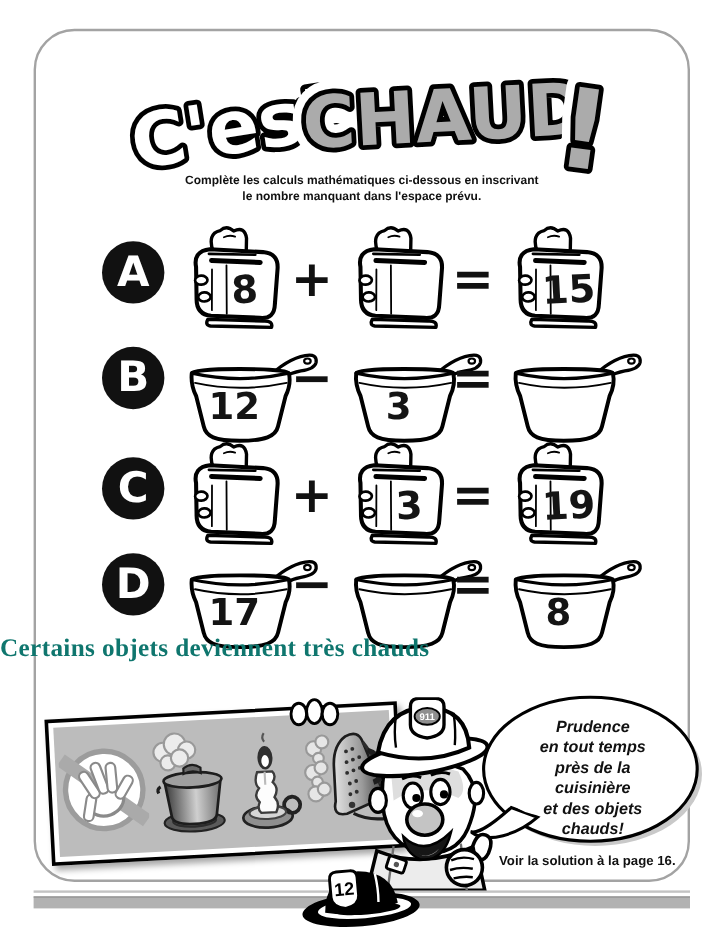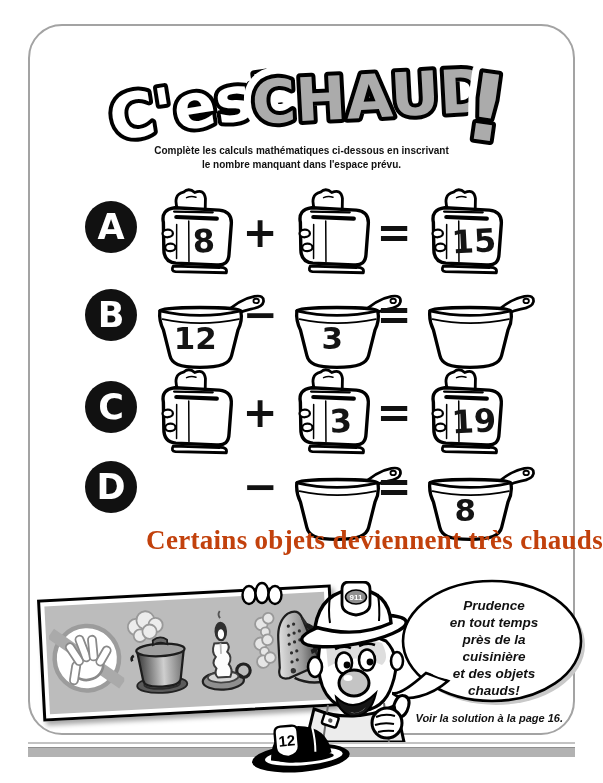--- a/index.html
+++ b/index.html
@@ -29,38 +29,38 @@
   .slot1{left:148px}.slot2{left:285px}.slot3{left:418px}
   .appliance.toaster{width:94px;height:94px;margin-top:0;}
   .appliance.saucepan{width:120px;height:84px;margin-top:8px;}
   .op{position:absolute;width:44px;text-align:center;
         font-family:"DejaVu Sans",sans-serif;font-weight:bold;font-size:42px;color:#111;}
   .op{left:238px}.op.eq{left:372px}
   .row-toaster .op{top:22px}
   .row-saucepan .op{top:10px}
   .num{font-family:"DejaVu Sans",sans-serif;font-weight:bold;}
   
-  .message{position:absolute;left:0;top:527px;width:603px;text-align:right;
-        font-family:"Liberation Serif",serif;font-weight:bold;font-size:27px;
-        line-height:26px;color:#c2410c;letter-spacing:.3px;}
+  .message{position:absolute;left:0;top:527px;width:603px;text-align:left;
+        font-family:"Liberation Serif",serif;font-weight:bold;font-size:21px;
+        line-height:26px;color:#0f766e;letter-spacing:.3px;}
   
   .panel{position:absolute;left:40px;top:592px;width:294px;height:122px;
         transform:rotate(-3deg);background:#fff;border:3px solid #000;
         box-shadow:3px 4px 5px rgba(0,0,0,.35);z-index:2;box-sizing:border-box;}
   .panel-inner{margin:4px;background:#bcbcbc;height:calc(100% - 8px);
         display:flex;align-items:center;justify-content:space-around;padding:0 3px;}
   .panel-inner svg{display:block;}
   
   .hand-grip{position:absolute;left:240px;top:581px;width:44px;height:26px;z-index:6;}
   .mascot{position:absolute;left:290px;top:581px;width:130px;height:161px;z-index:5;}
   .bubble{position:absolute;left:392px;top:577px;width:200px;height:140px;z-index:4;}
   .bubble text{font-family:"Liberation Sans",sans-serif;font-weight:bold;font-style:italic;
         font-size:13.5px;fill:#111;text-anchor:middle;}
   .footer-note{position:absolute;right:40px;top:712px;font-size:11px;font-weight:bold;
-        font-style:italic;color:#111;z-index:3;}
+        color:#111;z-index:3;}
   .bar-thin{position:absolute;left:28px;top:742px;width:547px;height:2px;background:#c3c3c3;z-index:1;}
   .bar-thick{position:absolute;left:28px;top:747px;width:547px;height:9px;background:#b2b2b2;
         border-top:1px solid #8f8f8f;z-index:1;}
   .page-helmet{position:absolute;left:248px;top:718px;width:104px;height:58px;z-index:7;}
 </style>
 </head>
 <body>
 
 <div class="page">
 
@@ -258,20 +258,32 @@
       <text class="num" x="59" y="71" text-anchor="middle" font-size="34" font-weight="bold" stroke="none" fill="#141414">19</text>
     </g>
   </svg>
 </div>
   </div>
 
   <div class="row row-saucepan">
     <div class="letter-badge">
       <span>D</span>
     </div>
+    <div class="slot slot1">
+  <svg class="appliance saucepan" viewBox="0 0 132 92">
+    <g stroke="#000" fill="#fff" stroke-linejoin="round" stroke-linecap="round">
+      <path d="M82,30 Q100,12 117,9 Q128,7 127,15 Q126,21 113,23 Q96,26 86,40 Z" stroke-width="3"></path>
+      <ellipse cx="119" cy="14" rx="3" ry="2.4" stroke-width="2"></ellipse>
+      <path d="M13,25 C14,20 100,20 102,25 C104,34 102,40 99,46 L92,74 C90,83 80,87 57,87 C34,87 26,83 24,74 L17,46 C14,40 12,34 13,25 Z" stroke-width="3.6"></path>
+      <path d="M13,25 Q57,35 102,25" stroke-width="3" fill="none"></path>
+      <path d="M16,34 Q57,43 100,34" stroke-width="1.8" fill="none"></path>
+      <text class="num" x="52" y="67" text-anchor="middle" font-size="34" font-weight="bold" stroke="none" fill="#141414">17</text>
+    </g>
+  </svg>
+</div>
     <div class="op">
       <span>−</span>
     </div>
     <div class="slot slot2">
   <svg class="appliance saucepan" viewBox="0 0 132 92">
     <g stroke="#000" fill="#fff" stroke-linejoin="round" stroke-linecap="round">
       <path d="M82,30 Q100,12 117,9 Q128,7 127,15 Q126,21 113,23 Q96,26 86,40 Z" stroke-width="3"></path>
       <ellipse cx="119" cy="14" rx="3" ry="2.4" stroke-width="2"></ellipse>
       <path d="M13,25 C14,20 100,20 102,25 C104,34 102,40 99,46 L92,74 C90,83 80,87 57,87 C34,87 26,83 24,74 L17,46 C14,40 12,34 13,25 Z" stroke-width="3.6"></path>
       <path d="M13,25 Q57,35 102,25" stroke-width="3" fill="none"></path>

